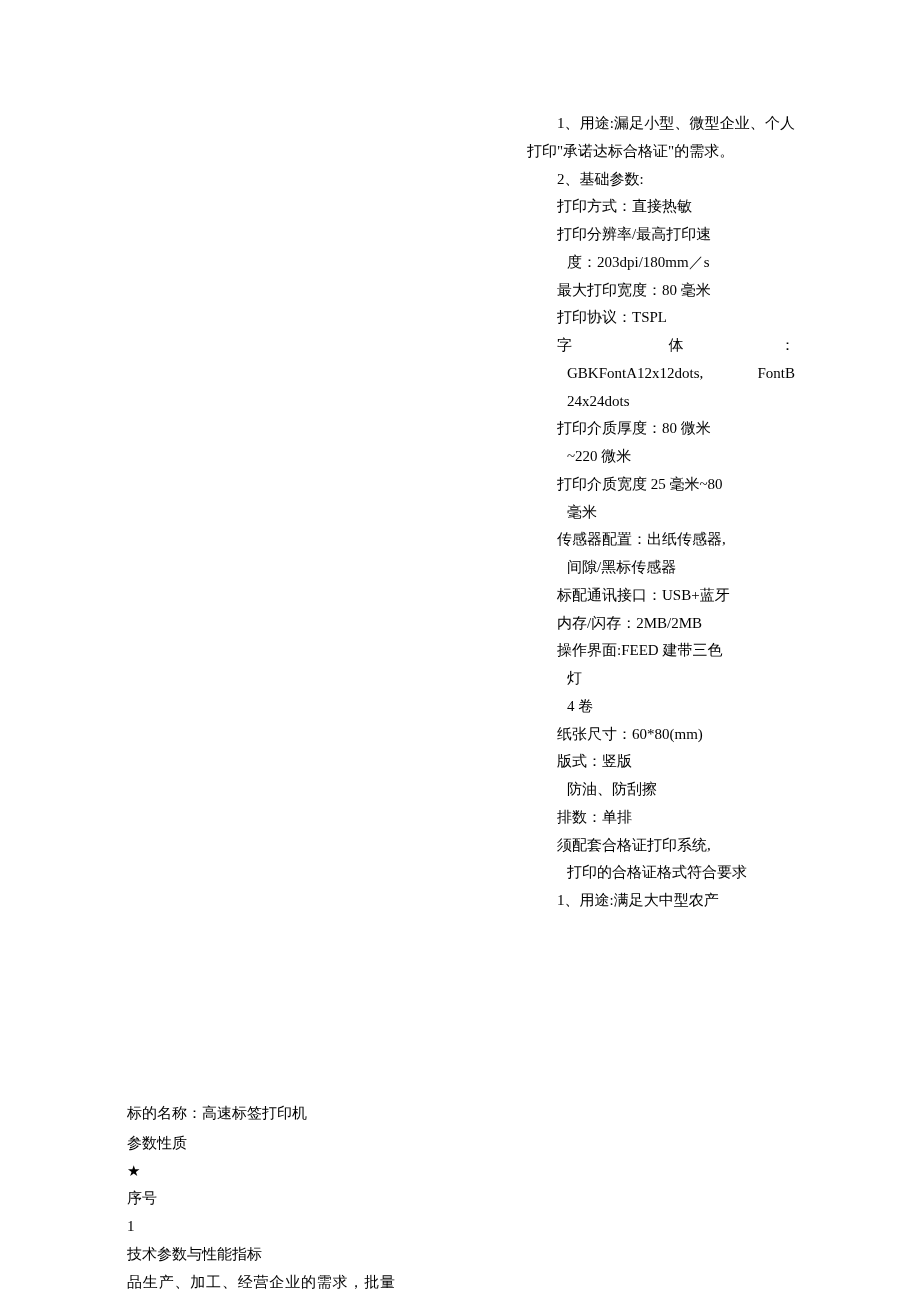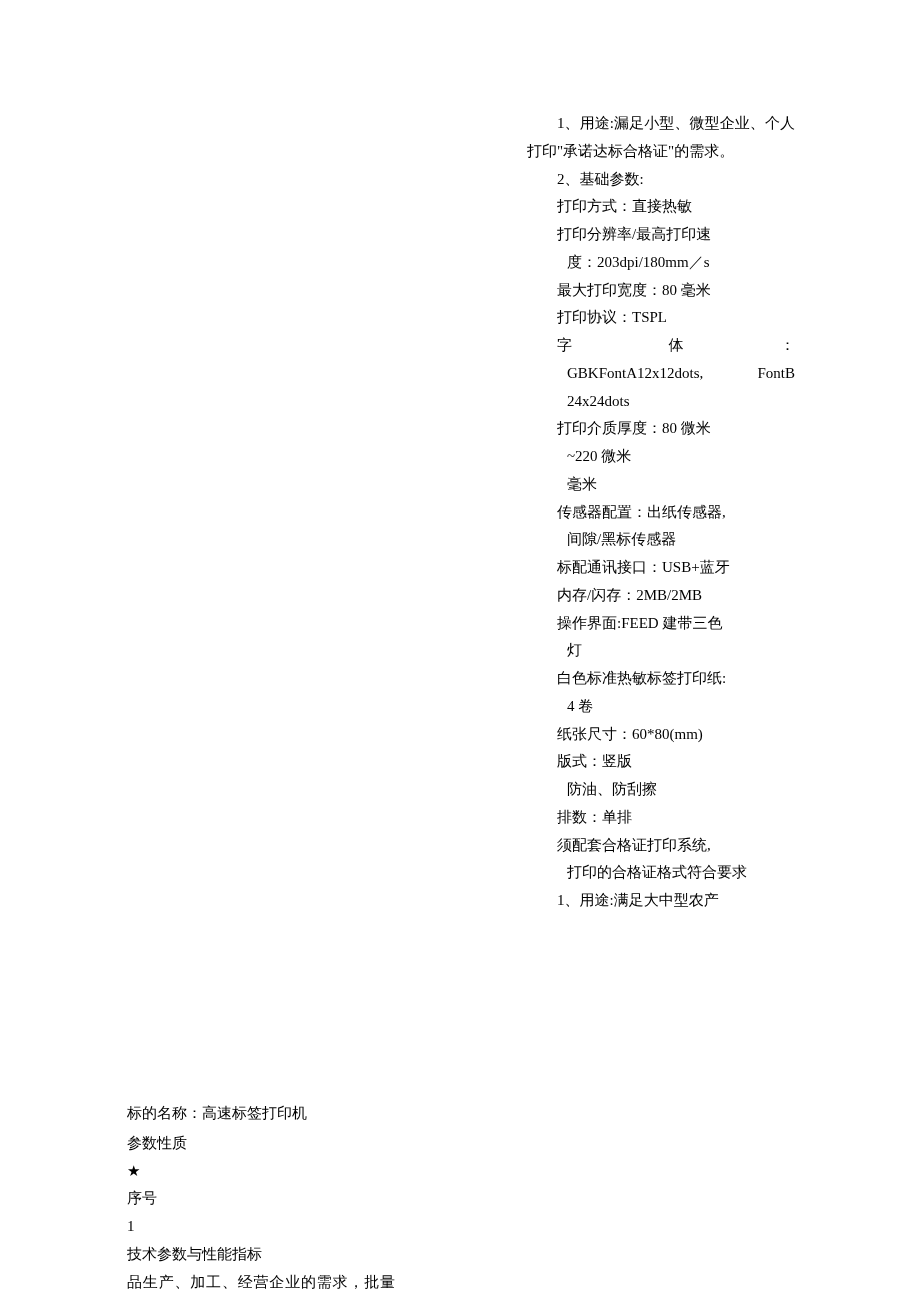--- a/index.html
+++ b/index.html
@@ -77,28 +77,28 @@
   <p class="indent" style="display:flex;">
       <span style="flex:0 0 auto;">字</span>
       <span style="flex:1;"></span>
       <span style="flex:0 0 auto;">体</span>
       <span style="flex:1;"></span>
       <span style="flex:0 0 auto;">：</span>
     </p>
   <p class="no-indent">GBKFontA12x12dots,  FontB 24x24dots</p>
   <p class="indent">打印介质厚度：80 微米</p>
   <p class="no-indent">~220 微米</p>
+  <p class="indent">打印介质宽度 25 毫米~80</p>
   <p class="no-indent">毫米</p>
   <p class="indent">传感器配置：出纸传感器,</p>
   <p class="no-indent">间隙/黑标传感器</p>
   <p class="indent">标配通讯接口：USB+蓝牙</p>
   <p class="indent">内存/闪存：2MB/2MB</p>
   <p class="indent">操作界面:FEED 建带三色</p>
   <p class="no-indent">灯</p>
-  <p class="indent">白色标准热敏标签打印纸:</p>
   <p class="no-indent">4 卷</p>
   <p class="indent">纸张尺寸：60*80(mm)</p>
   <p class="indent">版式：竖版</p>
   <p class="no-indent">防油、防刮擦</p>
   <p class="indent">排数：单排</p>
   <p class="indent">须配套合格证打印系统,</p>
   <p class="no-indent">打印的合格证格式符合要求</p>
   <p class="indent">1、用途:满足大中型农产</p>
 </div>
 

